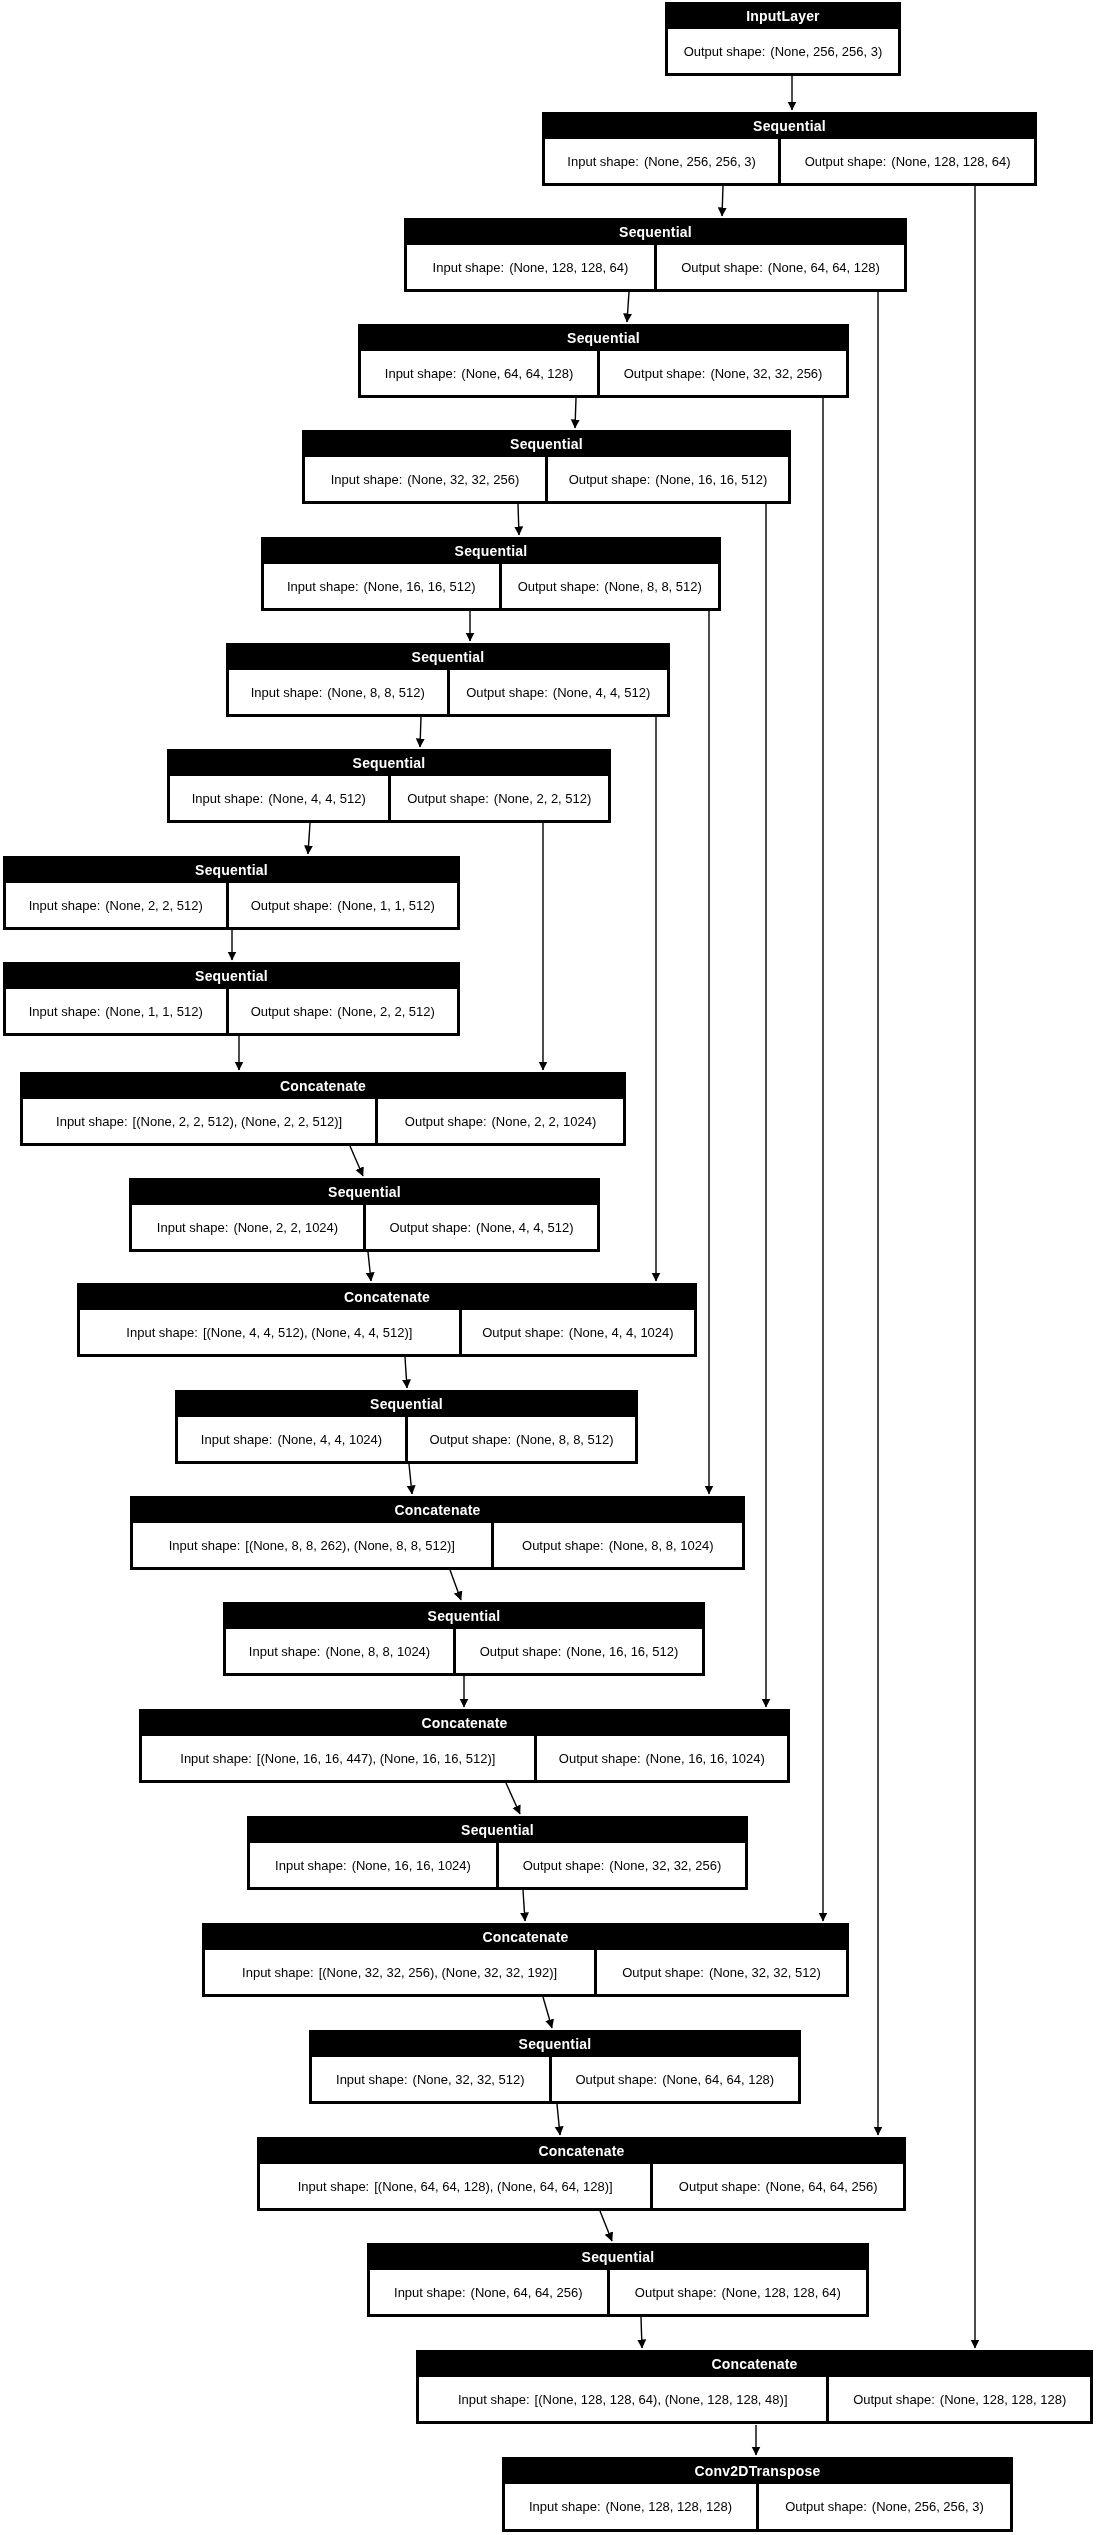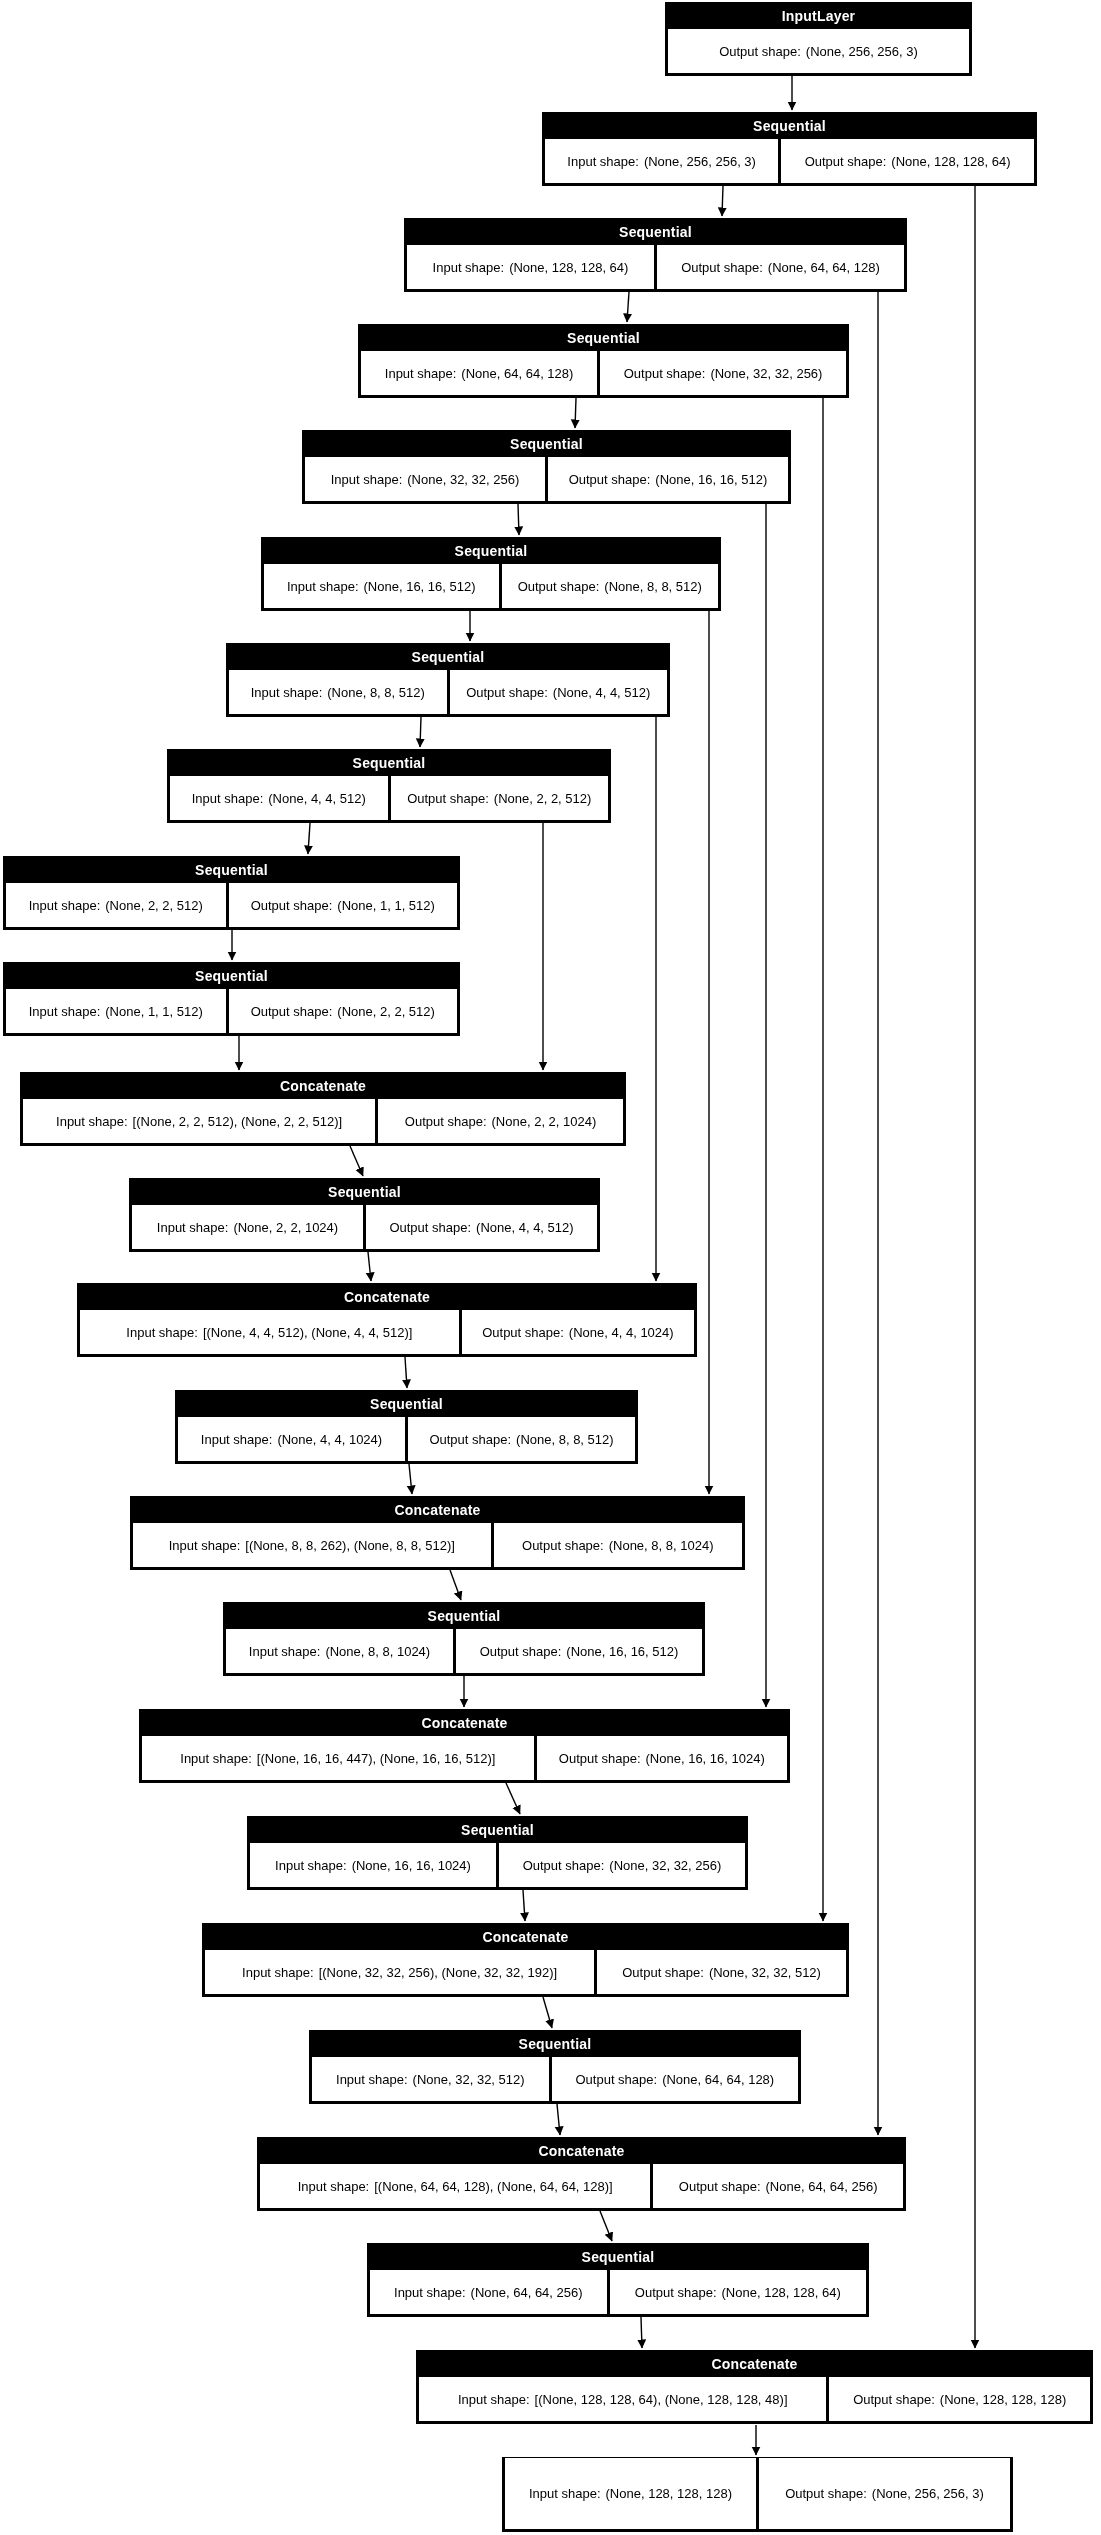--- a/index.html
+++ b/index.html
@@ -80,21 +80,21 @@
       <line x1="823" y1="398" x2="823" y2="1921" stroke="#000000" stroke-width="1.4" marker-end="url(#arrow)"></line>
       <line x1="543" y1="1997" x2="552" y2="2028" stroke="#000000" stroke-width="1.4" marker-end="url(#arrow)"></line>
       <line x1="557" y1="2104" x2="560" y2="2135" stroke="#000000" stroke-width="1.4" marker-end="url(#arrow)"></line>
       <line x1="878" y1="292" x2="878" y2="2135" stroke="#000000" stroke-width="1.4" marker-end="url(#arrow)"></line>
       <line x1="600" y1="2211" x2="612" y2="2241" stroke="#000000" stroke-width="1.4" marker-end="url(#arrow)"></line>
       <line x1="641" y1="2317" x2="642" y2="2348" stroke="#000000" stroke-width="1.4" marker-end="url(#arrow)"></line>
       <line x1="975" y1="186" x2="975" y2="2348" stroke="#000000" stroke-width="1.4" marker-end="url(#arrow)"></line>
       <line x1="756" y1="2425" x2="756" y2="2455" stroke="#000000" stroke-width="1.4" marker-end="url(#arrow)"></line>
     </svg>
 
-<div class="node" style="left: 665px; top: 2px; width: 307px; height: 74px;">
+<div class="node" style="left: 665px; top: 2px; width: 236px; height: 74px;">
       <div class="node-title">InputLayer</div>
       <div class="node-body">
         <div class="cell" style="flex: 1 1 0px;">
           <span class="lbl">Output shape:</span>
           <span class="val">(None, 256, 256, 3)</span>
         </div>
       </div>
     </div>
     <div class="node" style="left: 542px; top: 112px; width: 495px; height: 74px;">
       <div class="node-title">Sequential</div>
@@ -376,20 +376,21 @@
           <span class="lbl">Input shape:</span>
           <span class="val">[(None, 128, 128, 64), (None, 128, 128, 48)]</span>
         </div>
         <div class="cell" style="flex: 0.39 1 0px;">
           <span class="lbl">Output shape:</span>
           <span class="val">(None, 128, 128, 128)</span>
         </div>
       </div>
     </div>
     <div class="node" style="left: 502px; top: 2457px; width: 511px; height: 75px;">
+      <div class="node-title">Conv2DTranspose</div>
       <div class="node-body">
         <div class="cell" style="flex: 0.5 1 0px;">
           <span class="lbl">Input shape:</span>
           <span class="val">(None, 128, 128, 128)</span>
         </div>
         <div class="cell" style="flex: 0.5 1 0px;">
           <span class="lbl">Output shape:</span>
           <span class="val">(None, 256, 256, 3)</span>
         </div>
       </div>

